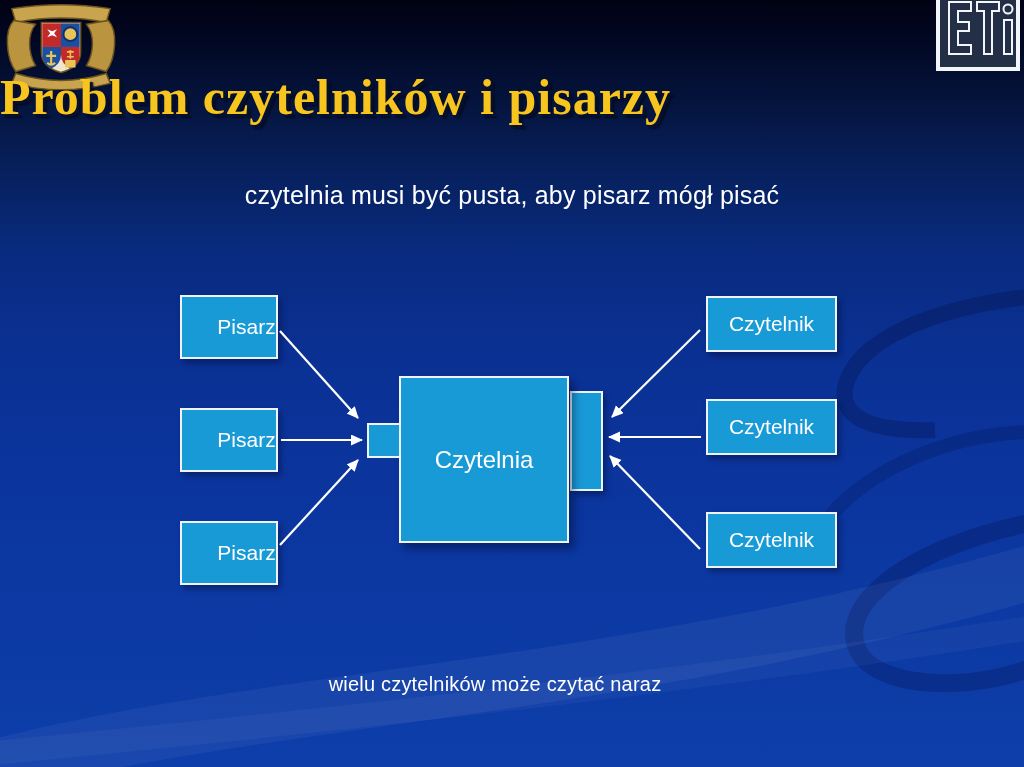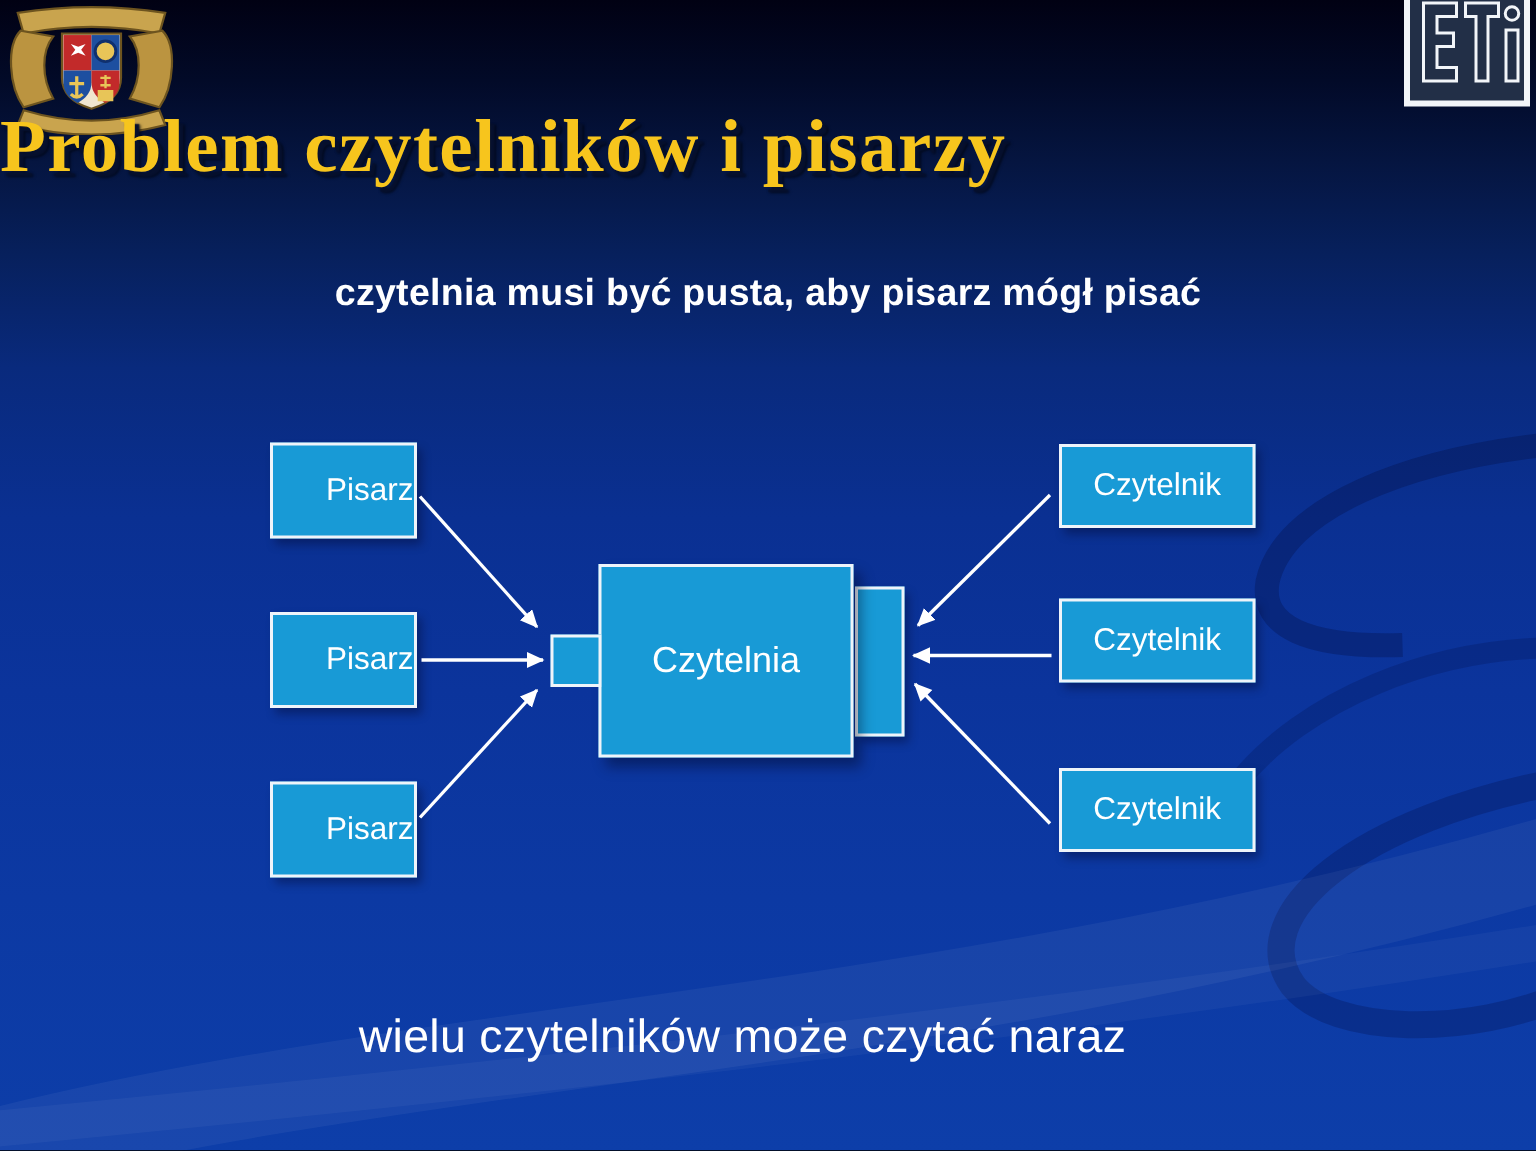--- a/index.html
+++ b/index.html
@@ -27,25 +27,25 @@
     text-align:left;
     font-family:"Liberation Serif", serif;
     font-weight:bold;font-size:50px;line-height:1.1;
     color:#f7c51d;
     text-shadow:3px 3px 1px #06102e, 4px 4px 2px rgba(0,0,0,0.55);
     letter-spacing:1px;
   }
 
   .subtitle{
     position:absolute;left:0;top:181px;width:1024px;
-    text-align:center;color:#ffffff;font-size:25px;letter-spacing:0.2px;font-weight:bold;
+    text-align:center;color:#ffffff;font-size:25px;letter-spacing:0.2px;
   }
   .caption{
     position:absolute;left:0;top:673px;width:990px;
-    text-align:center;color:#ffffff;font-size:31px;letter-spacing:0.2px;
+    text-align:center;color:#ffffff;font-size:20px;letter-spacing:0.2px;
   }
 
   
   .dbox{
     position:absolute;
     background:#189ad6;
     border:2px solid #eef4fa;
     box-sizing:border-box;
     color:#ffffff;
     display:flex;align-items:center;justify-content:center;
@@ -53,21 +53,21 @@
     box-shadow:3px 4px 6px rgba(1,4,30,0.35);
   }
   .writer{left:180px;width:98px;height:64px;padding-left:35px;}
   .writer.w1{top:295px;}
   .writer.w2{top:408px;}
   .writer.w3{top:521px;}
   .reader{left:706px;width:131px;height:56px;}
   .reader.r1{top:296px;}
   .reader.r2{top:399px;}
   .reader.r3{top:512px;}
-  .room{left:399px;top:376px;width:170px;height:129px;font-size:24px;box-shadow:5px 6px 8px rgba(1,4,30,0.4);align-items:center;}
+  .room{left:399px;top:376px;width:170px;height:167px;font-size:24px;box-shadow:5px 6px 8px rgba(1,4,30,0.4);align-items:center;}
   .entry{left:367px;top:423px;width:34px;height:35px;box-shadow:none;}
   .exitr{left:570px;top:391px;width:33px;height:100px;}
   .arrows{position:absolute;inset:0;pointer-events:none;}
 </style>
 </head>
 <body>
 
 <div class="slide">
 
   <svg class="bg-swoosh" width="1024" height="767" viewBox="0 0 1024 767">

